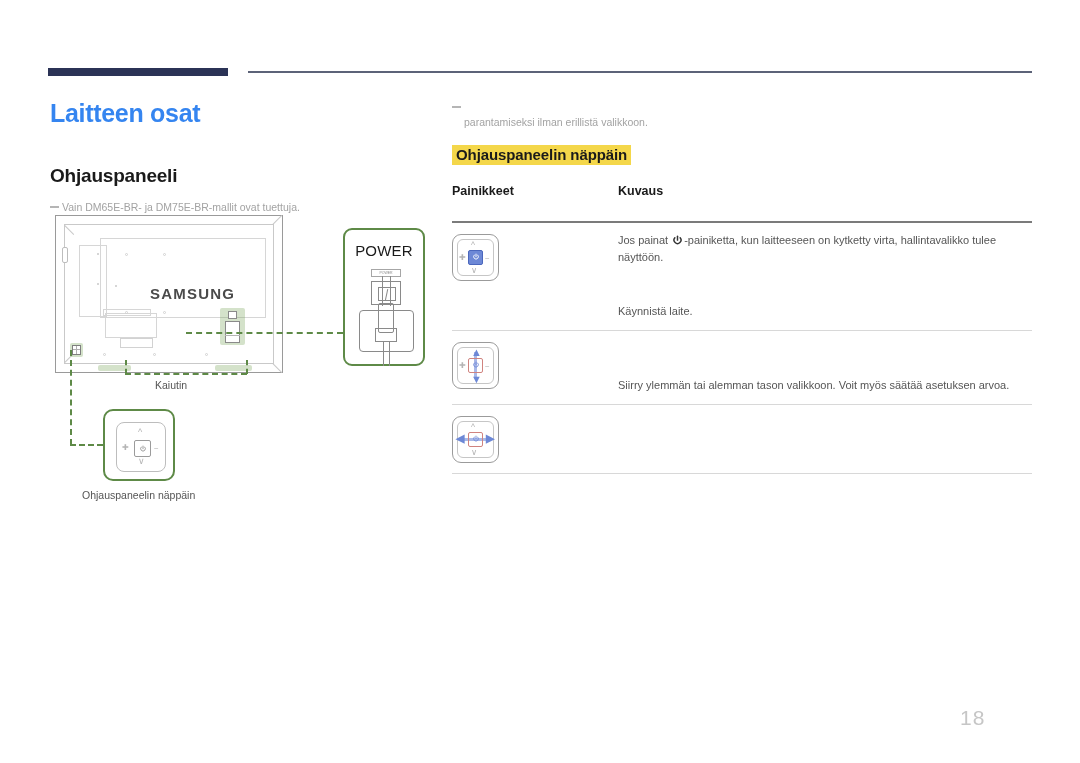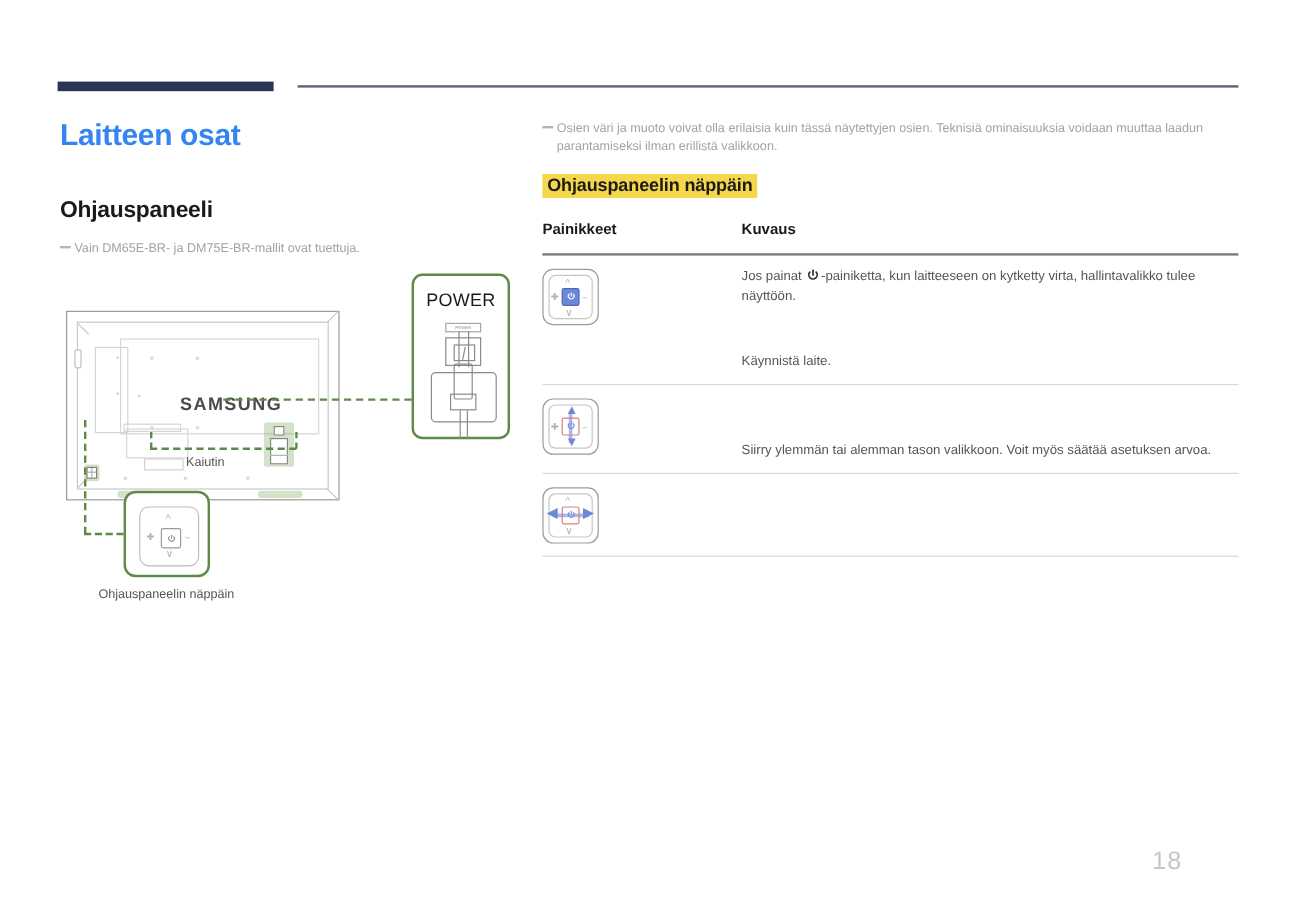--- a/index.html
+++ b/index.html
@@ -76,21 +76,20 @@
     margin-right: 3px;
   }
 
   
   .tv-wrap {
     position: absolute;
     left: 55px;
     top: 215px;
     width: 228px;
     height: 158px;
-    margin-top: 44px;
   }
   .tv-outer {
     position: absolute;
     inset: 0;
     border: 1.5px solid #9a9a9a;
     box-sizing: border-box;
   }
   .tv-inner {
     position: absolute;
     left: 9px;
@@ -386,21 +385,21 @@
     position: absolute;
     left: 452px;
     top: 184px;
     width: 580px;
   }
   .tbl-head {
     display: flex;
     font-size: 12.5px;
     font-weight: bold;
     color: #1a1a1a;
-    padding-bottom: 13px;
+    padding-bottom: 23px;
   }
   .th-btn { width: 166px; }
   .th-desc { flex: 1; }
   .rule-thick {
     height: 1.5px;
     background: #7b7b7b;
   }
   .rule-thin {
     height: 1px;
     background: #d8d8d8;
@@ -609,21 +608,21 @@
       <div class="key-center">
         <svg class="pw-glyph" viewBox="0 0 12 12">
           <path d="M6 1.6 L6 5.6" stroke="#8f8f8f" stroke-width="1.3" fill="none" stroke-linecap="round"></path>
           <path d="M3.3 3.1 A3.6 3.6 0 1 0 8.7 3.1" stroke="#8f8f8f" stroke-width="1.3" fill="none" stroke-linecap="round"></path>
         </svg>
       </div>
     </div>
   </div>
 
   <div class="note-right">
-    <span class="dash-lead"></span><span>Osien väri ja muoto voivat olla erilaisia kuin tässä näytettyjen osien. Teknisiä ominaisuuksia voidaan muuttaa laadun</span>
+    <span class="dash-lead"></span>
     <span class="cont">parantamiseksi ilman erillistä valikkoon.</span>
   </div>
 
   <div class="hl-title">Ohjauspaneelin näppäin</div>
 
   <div class="tbl">
     <div class="tbl-head">
       <div class="th-btn">Painikkeet</div>
       <div class="th-desc">Kuvaus</div>
     </div>

